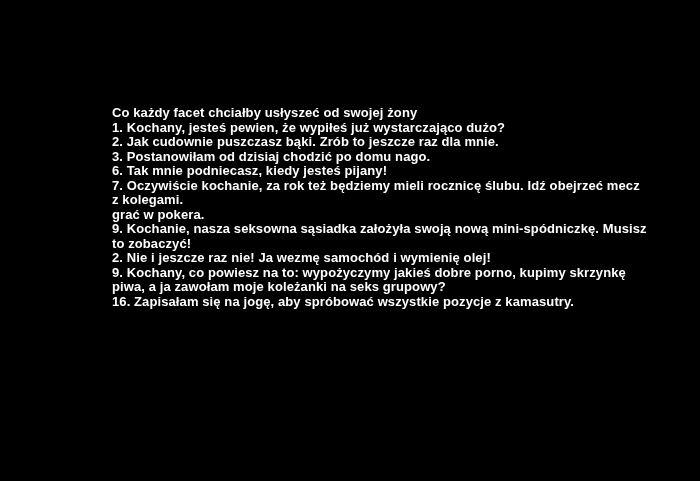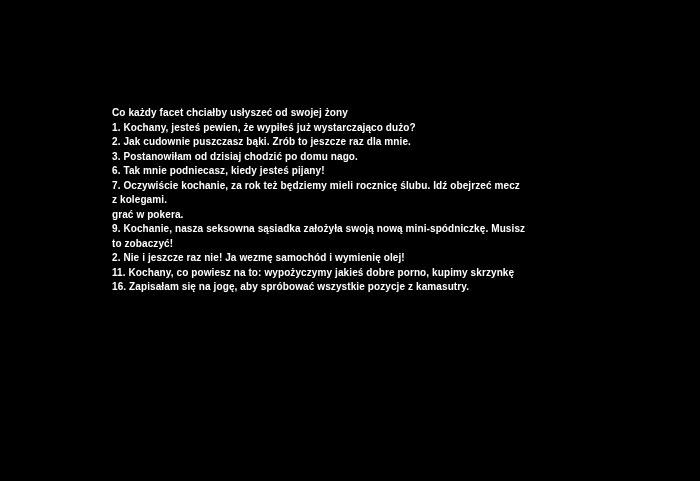--- a/index.html
+++ b/index.html
@@ -13,21 +13,21 @@
     overflow: hidden;
     position: relative;
     font-family: "Liberation Sans", "DejaVu Sans", sans-serif;
   }
   .joke-block {
     position: absolute;
     left: 112px;
     top: 106px;
     width: 480px;
     color: #ffffff;
-    font-size: 10px;
+    font-size: 13px;
     font-weight: bold;
     line-height: 14.5px;
     letter-spacing: 0.1px;
     white-space: nowrap;
   }
   .joke-line {
     height: 14.5px;
   }
 </style>
 </head>
@@ -38,15 +38,16 @@
   <div class="joke-line">1. Kochany, jesteś pewien, że wypiłeś już wystarczająco dużo?</div>
   <div class="joke-line">2. Jak cudownie puszczasz bąki. Zrób to jeszcze raz dla mnie.</div>
   <div class="joke-line">3. Postanowiłam od dzisiaj chodzić po domu nago.</div>
   <div class="joke-line">6. Tak mnie podniecasz, kiedy jesteś pijany!</div>
   <div class="joke-line">7. Oczywiście kochanie, za rok też będziemy mieli rocznicę ślubu. Idź obejrzeć mecz</div>
   <div class="joke-line">z kolegami.</div>
   <div class="joke-line">grać w pokera.</div>
   <div class="joke-line">9. Kochanie, nasza seksowna sąsiadka założyła swoją nową mini-spódniczkę. Musisz</div>
   <div class="joke-line">to zobaczyć!</div>
   <div class="joke-line">2. Nie i jeszcze raz nie! Ja wezmę samochód i wymienię olej!</div>
-  <div class="joke-line">11. Kochany, co powiesz na to: wypożyczymy jakieś dobre porno, kupimy skrzynkę</div>
+  <div class="joke-line">9. Kochany, co powiesz na to: wypożyczymy jakieś dobre porno, kupimy skrzynkę</div>
+  <div class="joke-line">piwa, a ja zawołam moje koleżanki na seks grupowy?</div>
   <div class="joke-line">16. Zapisałam się na jogę, aby spróbować wszystkie pozycje z kamasutry.</div>
 </div>
 
 </body></html>

